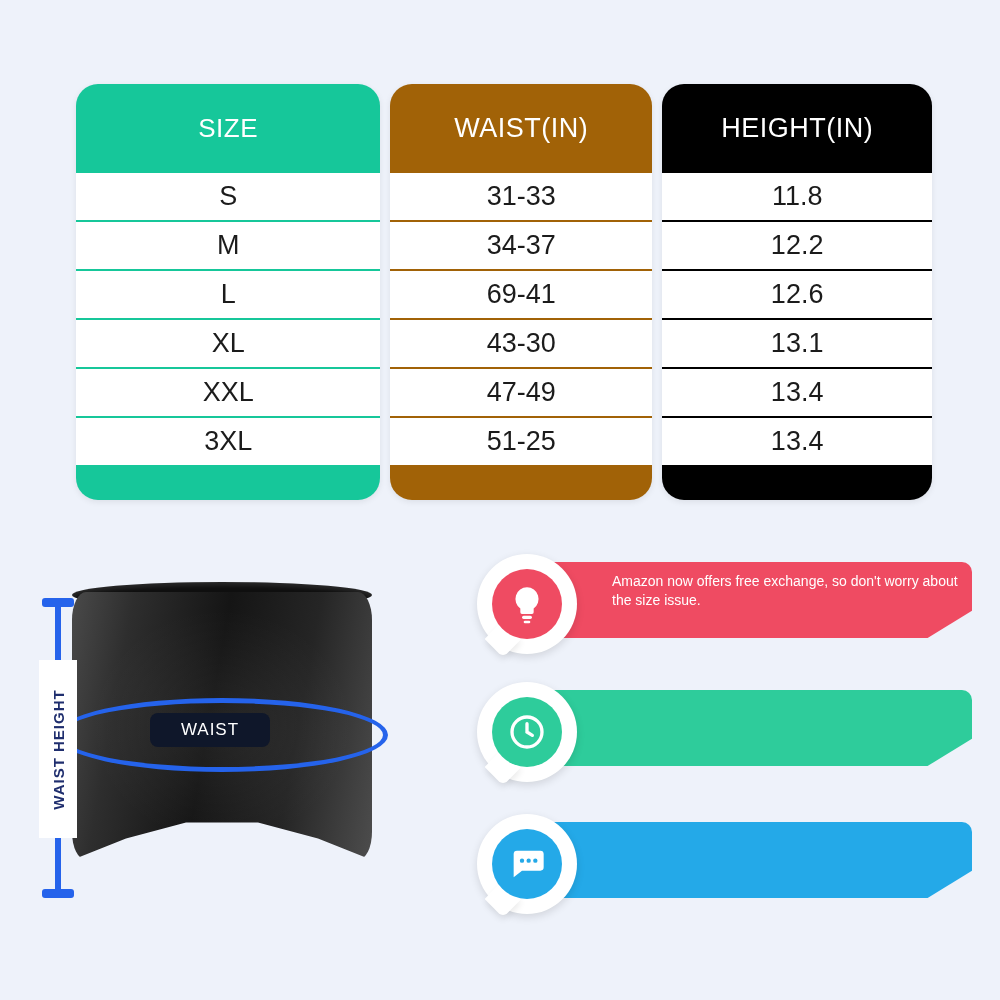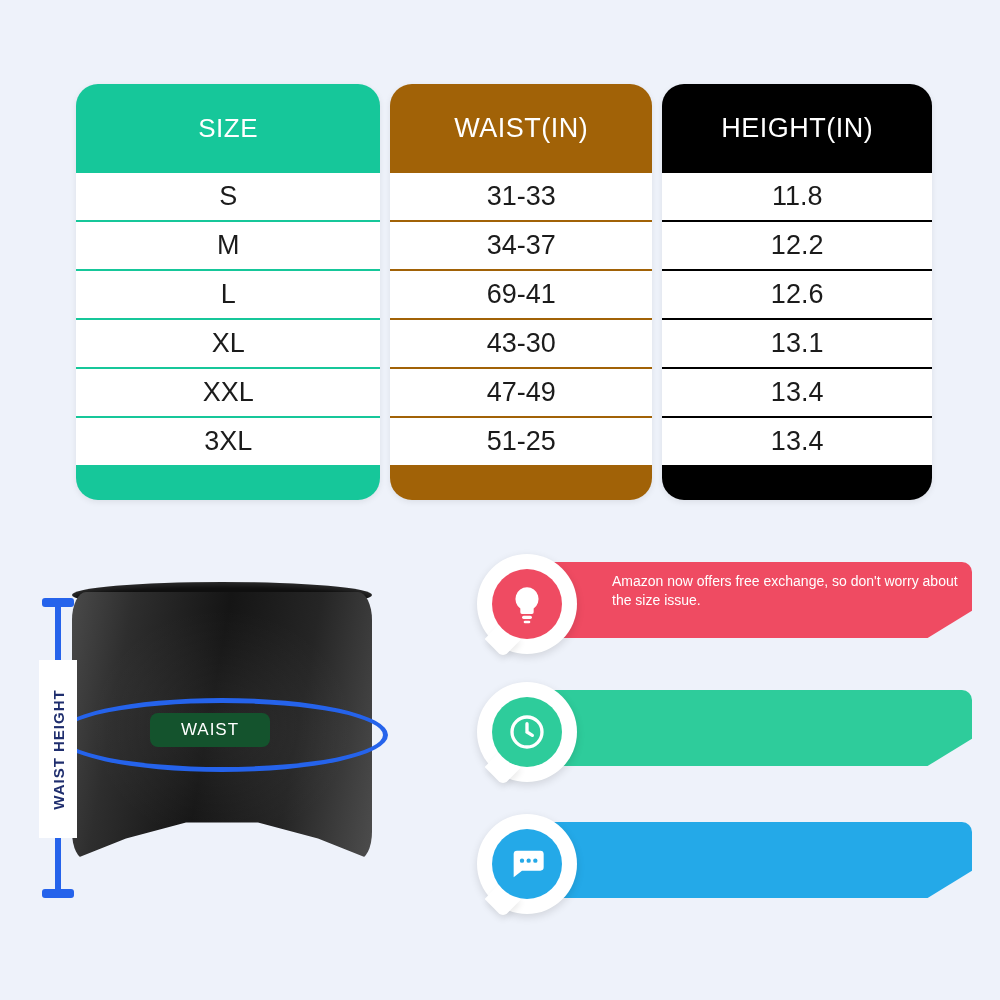--- a/index.html
+++ b/index.html
@@ -84,21 +84,21 @@
     position: absolute;
     left: 36px; top: 150px;
     width: 332px; height: 74px;
     border: 5px solid #2563eb;
     border-radius: 50%;
   }
   .waist-badge {
     position: absolute;
     left: 130px; top: 165px;
     width: 120px; height: 34px;
-    background: #14532d;
+    background: #0f172a;
     border-radius: 8px;
     display: flex; align-items: center; justify-content: center;
     color: #ffffff;
     font-size: 17px;
     letter-spacing: 1px;
   }
   .height-bar {
     position: absolute;
     left: 18px; top: 50px;
     width: 40px; height: 300px;

